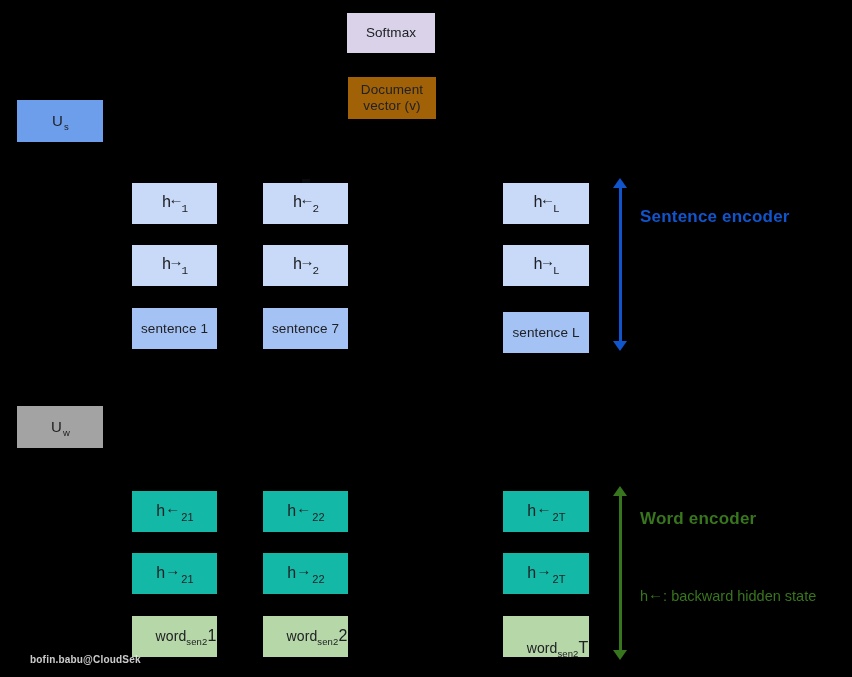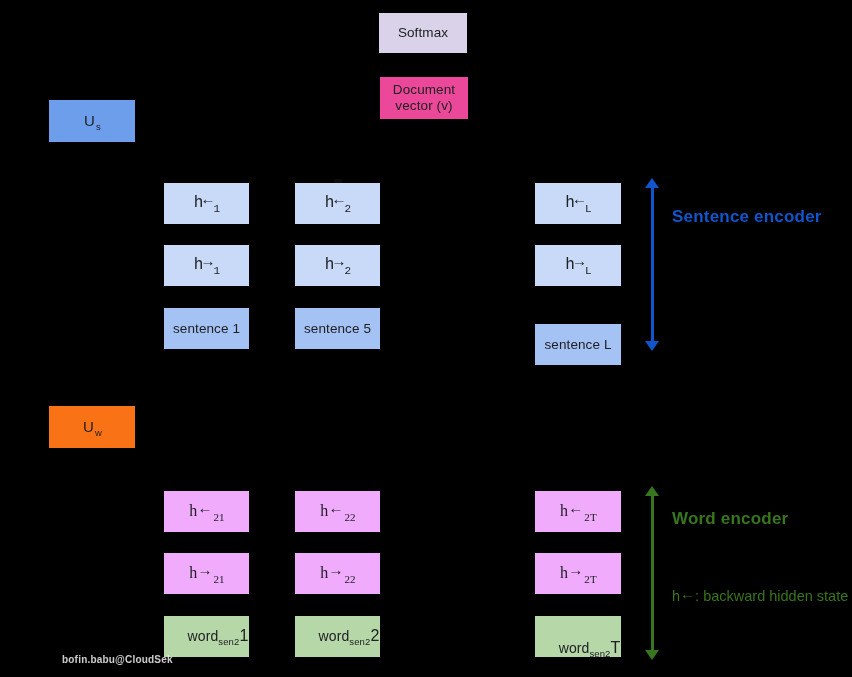--- a/index.html
+++ b/index.html
@@ -1,30 +1,30 @@
 <!DOCTYPE html>
 <html><head>
 <meta charset="utf-8">
 <style>
   html,body{margin:0;padding:0;background:#000;}
   body{width:852px;height:677px;overflow:hidden;font-family:"Liberation Sans",sans-serif;}
-  #canvas{position:relative;width:700px;height:677px;background:#000000;margin-left:32px;}
+  #canvas{position:relative;width:700px;height:677px;background:#000000;}
 
   .box{position:absolute;box-sizing:border-box;display:flex;align-items:center;justify-content:center;
        color:#202124;font-size:13.5px;line-height:1.15;text-align:center;letter-spacing:.1px;}
   .box.two-line{flex-direction:column;}
 
   
   .c-softmax{background:#d9d2e9;}
-  .c-docvec {background:#ec4899;}
+  .c-docvec {background:#a16207;}
   .c-us     {background:#6d9eeb;}
   .c-hsent  {background:#c9daf8;font-family:Liberation Mono, monospace;}
   .c-sent   {background:#a4c2f4;}
-  .c-uw     {background:#f97316;align-items:center;}
-  .c-hword  {background:#f0abfc;font-family:Liberation Serif, serif;}
+  .c-uw     {background:#a3a3a3;align-items:center;}
+  .c-hword  {background:#14b8a6;}
   .c-word   {background:#b6d7a8;padding-left:23px;}
 
   .lbl{font-size:15px;}
   .lbl sub{font-size:9.5px;vertical-align:baseline;position:relative;top:4px;left:1px;}
   .arrowglyph{font-size:15px;position:relative;top:-3px;left:0px;letter-spacing:0;}
   .hlabel{font-size:16px;letter-spacing:.2px;}
   .hlabel .sub{font-size:11px;position:relative;top:5px;left:1px;}
   .wlabel{font-size:14px;}
   .wlabel .sb{font-size:9.5px;position:relative;top:4px;}
   .wlabel .big{font-size:16px;}
@@ -73,30 +73,30 @@
   </div>
 
   <div class="stray-mark" style="left:302px;top:179px;width:8px;height:4px;"></div>
   <div class="box c-hsent" style="left:263px;top:183px;width:85px;height:41px;">
     <span class="hlabel"><span>h</span><span class="arrowglyph">←</span><span class="sub">2</span></span>
   </div>
   <div class="box c-hsent" style="left:263px;top:245px;width:85px;height:41px;">
     <span class="hlabel"><span>h</span><span class="arrowglyph">→</span><span class="sub">2</span></span>
   </div>
   <div class="box c-sent" style="left:263px;top:308px;width:85px;height:41px;">
-    <span>sentence 5</span>
+    <span>sentence 7</span>
   </div>
 
   <div class="box c-hsent" style="left:503px;top:183px;width:86px;height:41px;">
     <span class="hlabel"><span>h</span><span class="arrowglyph">←</span><span class="sub">L</span></span>
   </div>
   <div class="box c-hsent" style="left:503px;top:245px;width:86px;height:41px;">
     <span class="hlabel"><span>h</span><span class="arrowglyph">→</span><span class="sub">L</span></span>
   </div>
-  <div class="box c-sent" style="left:503px;top:324px;width:86px;height:41px;">
+  <div class="box c-sent" style="left:503px;top:312px;width:86px;height:41px;">
     <span>sentence L</span>
   </div>
 
   <div class="vaxis" style="left:613px;top:178px;height:173px;color:#1155cc;">
     <div class="head up"></div>
     <div class="stem" style="background:#1155cc;"></div>
     <div class="head dn"></div>
   </div>
   <div class="sidetext enc-title" style="left:640px;top:207px;color:#1155cc;">Sentence encoder</div>
 

